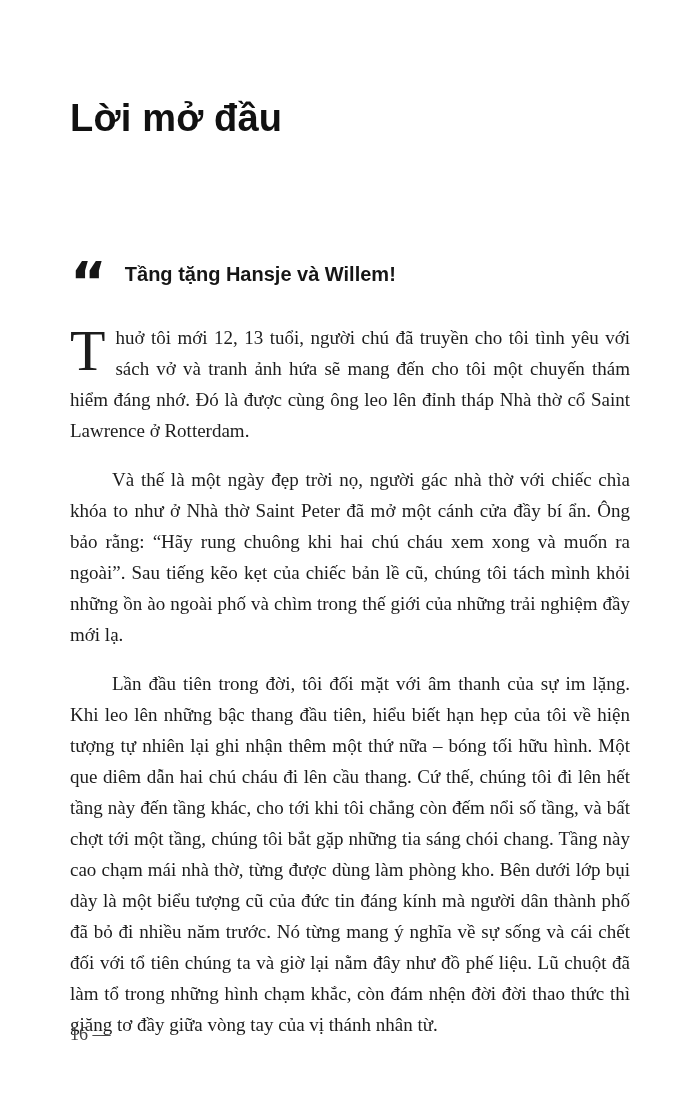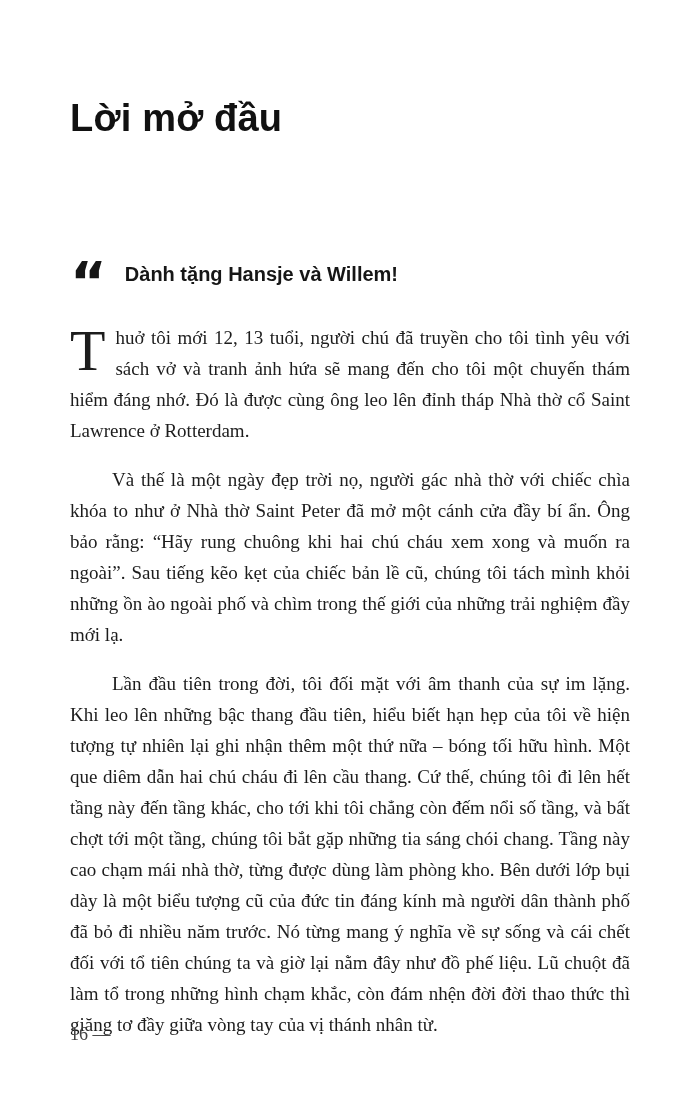--- a/index.html
+++ b/index.html
@@ -88,21 +88,21 @@
 </style>
 </head>
 <body>
 
 <div class="page">
 
   <h1 class="title">Lời mở đầu</h1>
 
   <div class="dedication-row">
     <span class="quote">“</span>
-    <span class="dedication-text">Dành tặng Hansje và Willem!</span>
+    <span class="dedication-text">Tầng tặng Hansje và Willem!</span>
   </div>
 
   <div class="body-text">
     <p class="para first">
       <span class="dropcap">T</span><span>huở tôi mới 12, 13 tuổi, người chú đã truyền cho tôi tình yêu với sách vở và tranh ảnh hứa sẽ mang đến cho tôi một chuyến thám hiểm đáng nhớ. Đó là được cùng ông leo lên đỉnh tháp Nhà thờ cổ Saint Lawrence ở Rotterdam.</span>
     </p>
 
     <p class="para indent">Và thế là một ngày đẹp trời nọ, người gác nhà thờ với chiếc chìa khóa to như ở Nhà thờ Saint Peter đã mở một cánh cửa đầy bí ẩn. Ông bảo rằng: “Hãy rung chuông khi hai chú cháu xem xong và muốn ra ngoài”. Sau tiếng kẽo kẹt của chiếc bản lề cũ, chúng tôi tách mình khỏi những ồn ào ngoài phố và chìm trong thế giới của những trải nghiệm đầy mới lạ.</p>
 
     <p class="para indent">Lần đầu tiên trong đời, tôi đối mặt với âm thanh của sự im lặng. Khi leo lên những bậc thang đầu tiên, hiểu biết hạn hẹp của tôi về hiện tượng tự nhiên lại ghi nhận thêm một thứ nữa – bóng tối hữu hình. Một que diêm dẫn hai chú cháu đi lên cầu thang. Cứ thế, chúng tôi đi lên hết tầng này đến tầng khác, cho tới khi tôi chẳng còn đếm nổi số tầng, và bất chợt tới một tầng, chúng tôi bắt gặp những tia sáng chói chang. Tầng này cao chạm mái nhà thờ, từng được dùng làm phòng kho. Bên dưới lớp bụi dày là một biểu tượng cũ của đức tin đáng kính mà người dân thành phố đã bỏ đi nhiều năm trước. Nó từng mang ý nghĩa về sự sống và cái chết đối với tổ tiên chúng ta và giờ lại nằm đây như đồ phế liệu. Lũ chuột đã làm tổ trong những hình chạm khắc, còn đám nhện đời đời thao thức thì giăng tơ đầy giữa vòng tay của vị thánh nhân từ.</p>

